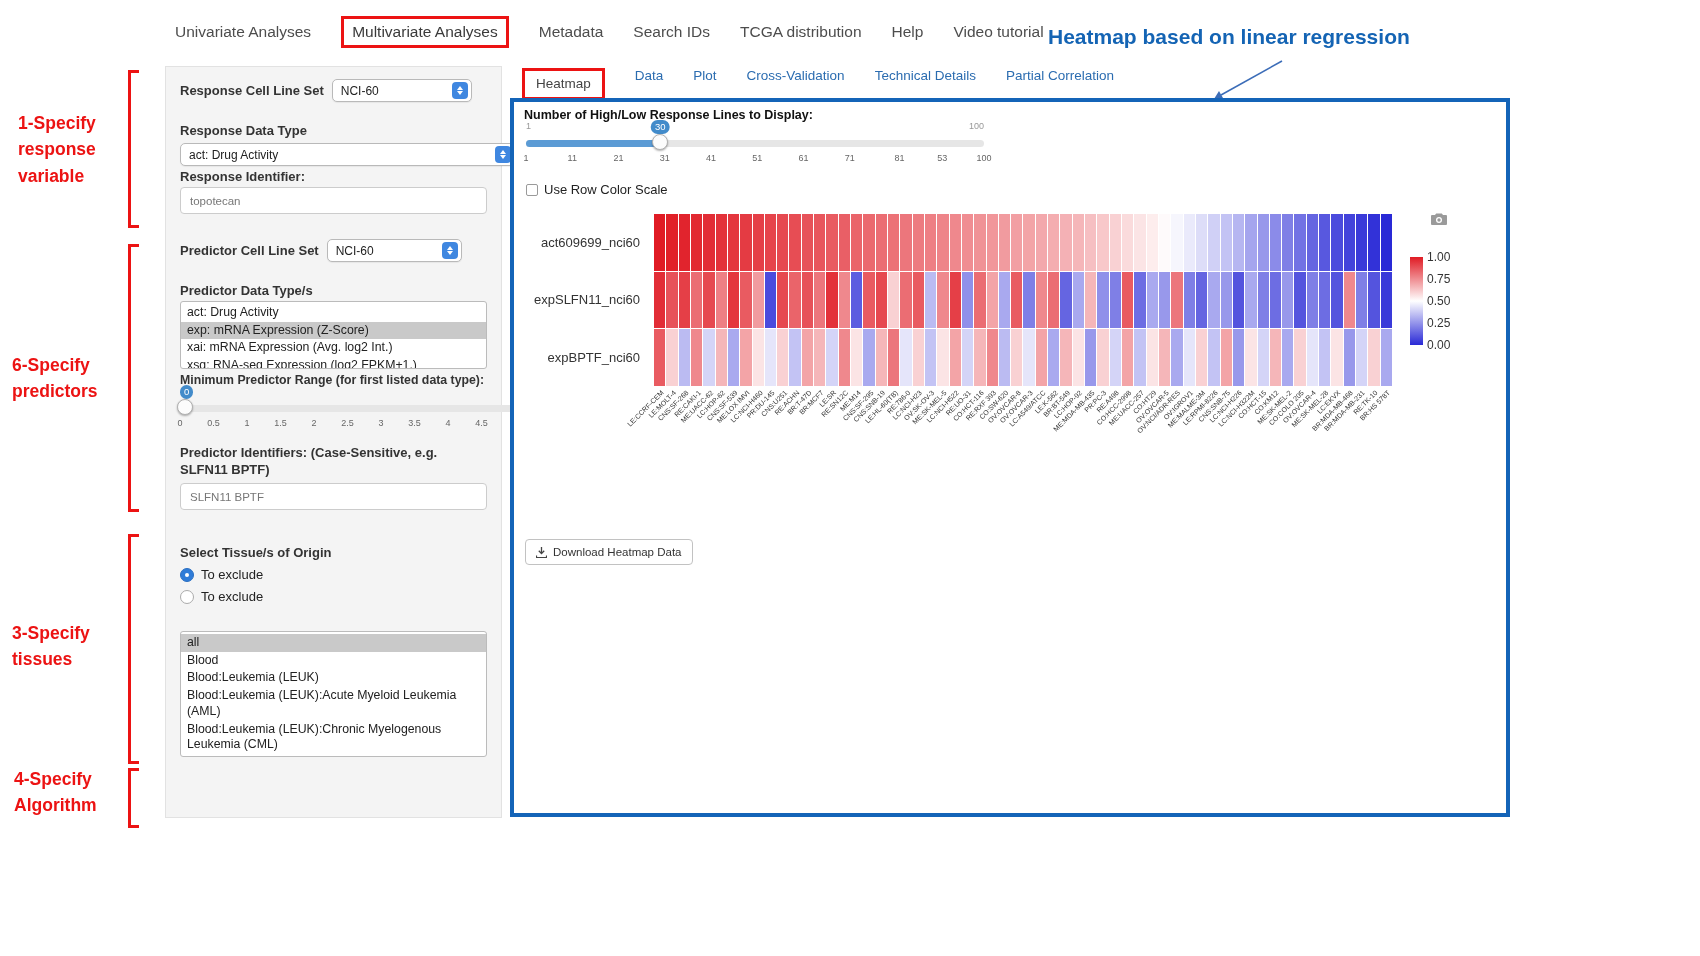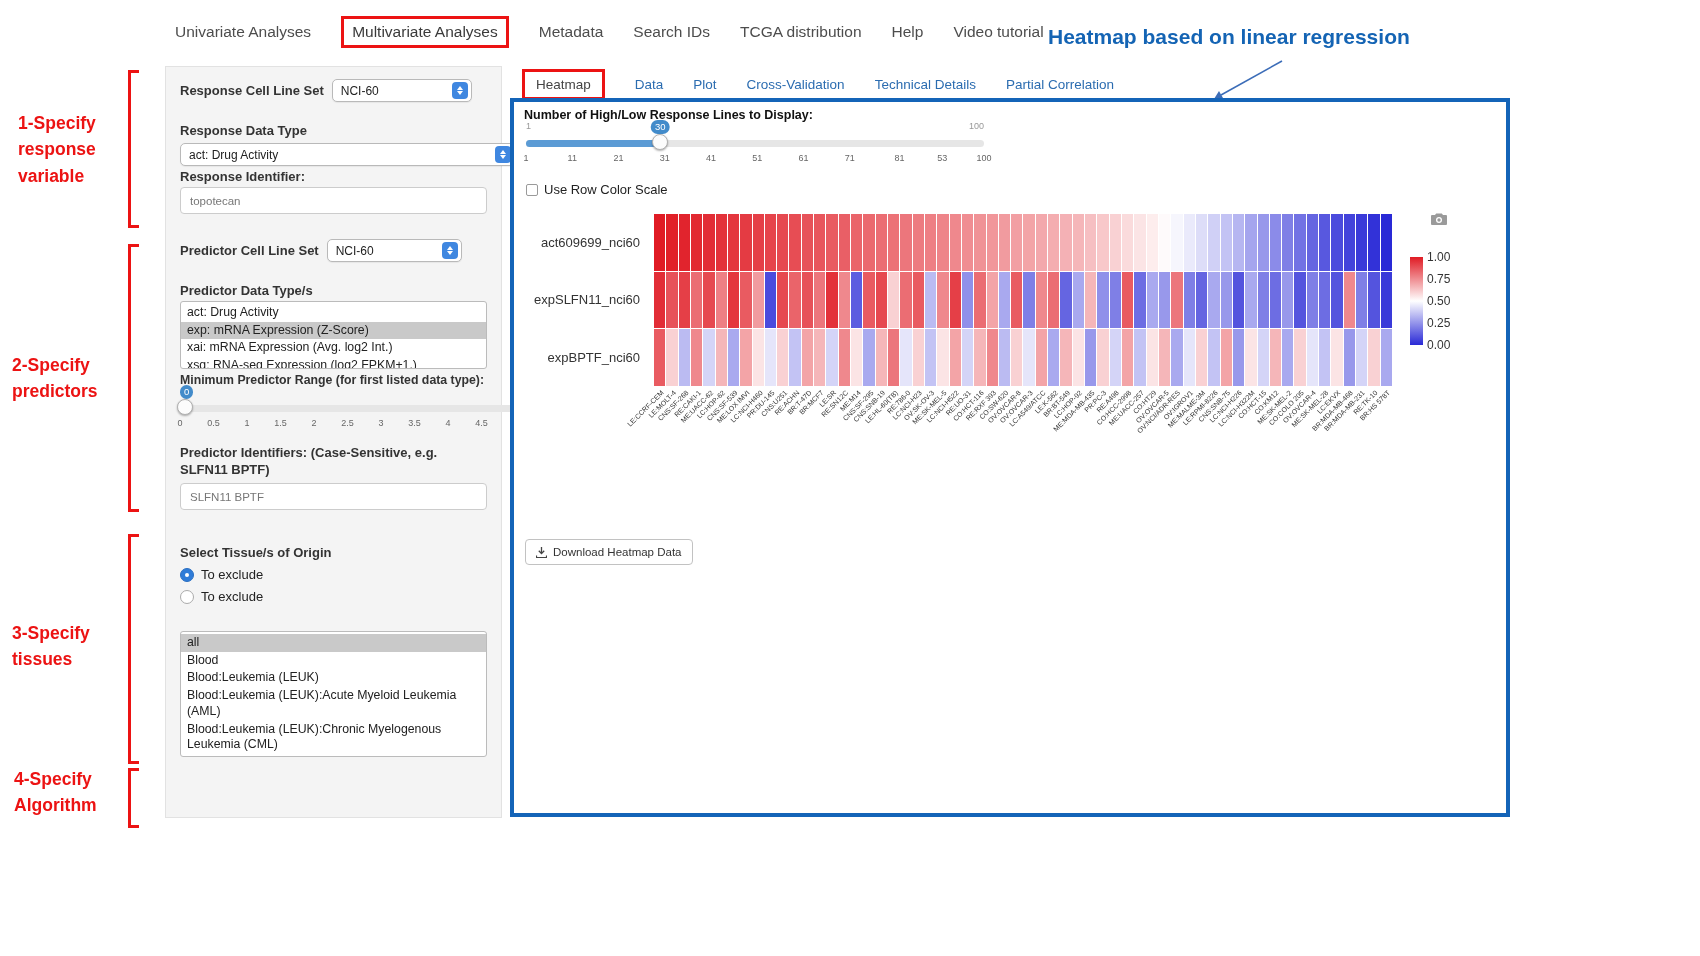--- a/index.html
+++ b/index.html
@@ -46,21 +46,21 @@
   .sl-ticks{position:absolute;left:0;right:0;top:29px;height:14px}
   .sl-ticks .tick{position:absolute;transform:translateX(-50%);font-size:9px;color:#666}
 
   .radio-row{display:flex;align-items:center;gap:7px;font-size:13px;color:#222}
   .radio{width:14px;height:14px;border-radius:50%;flex:none;position:relative;cursor:pointer}
   .radio-on{background:#2f7cd8;border:1px solid #2a6fc2}
   .radio-on:after{content:"";position:absolute;left:4px;top:4px;width:4px;height:4px;background:#fff;border-radius:50%}
   .radio-off{background:#fff;border:1px solid #ababab}
 
   
-  .tab-bar{position:absolute;left:522px;top:68px;display:flex;align-items:center;gap:30px;font-size:13.5px;height:32px}
+  .tab-bar{position:absolute;left:522px;top:68px;display:flex;gap:30px;font-size:13.5px;height:32px}
   .tab-link{color:#2b6cb0;cursor:pointer}
   .tab-active{color:#444;background:#fff;border:3px solid #ec1313;padding:5px 11px;cursor:pointer}
 
   
   .main-panel{position:absolute;left:510px;top:98px;width:1000px;height:719px;border:4px solid #1464b8;background:#fff}
   .panel-label{position:absolute;left:10px;top:6px;font-weight:700;font-size:12.5px;color:#111}
   .chk-row{position:absolute;left:12px;top:80px;display:flex;align-items:center;gap:6px;font-size:13px;color:#222}
   .chk{width:12px;height:12px;border:1px solid #9a9a9a;border-radius:2px;background:#fff;cursor:pointer}
 
   .hm-rowlabels{position:absolute;left:0;top:112px;width:132px;height:172px;display:flex;flex-direction:column}
@@ -91,21 +91,21 @@
     <div class="nav-item">Video tutorial</div>
   </nav>
 
 <div class="annot-heading">Heatmap based on linear regression</div>
 <svg class="annot-arrow" width="100" height="48">
   <line x1="92" y1="4" x2="31" y2="38" stroke="#3c6db8" stroke-width="1.6"></line>
   <polygon points="24,42 29,34 33,41" fill="#3c6db8"></polygon>
 </svg>
 
 <div class="step" style="left:18px;top:110px;width:100px">1-Specify response variable</div>
-<div class="step" style="left:12px;top:352px;width:100px">2-Specify predictors</div>
+<div class="step" style="left:12px;top:352px;width:100px">6-Specify predictors</div>
 <div class="step" style="left:12px;top:620px;width:90px">3-Specify tissues</div>
 <div class="step" style="left:14px;top:766px;width:105px">4-Specify Algorithm</div>
 <div class="bracket" style="top:70px;height:158px"></div>
 <div class="bracket" style="top:244px;height:268px"></div>
 <div class="bracket" style="top:534px;height:230px"></div>
 <div class="bracket" style="top:768px;height:60px"></div>
 
 <aside class="sidebar">
 
   <div class="sb inline-row" style="top:12px">

